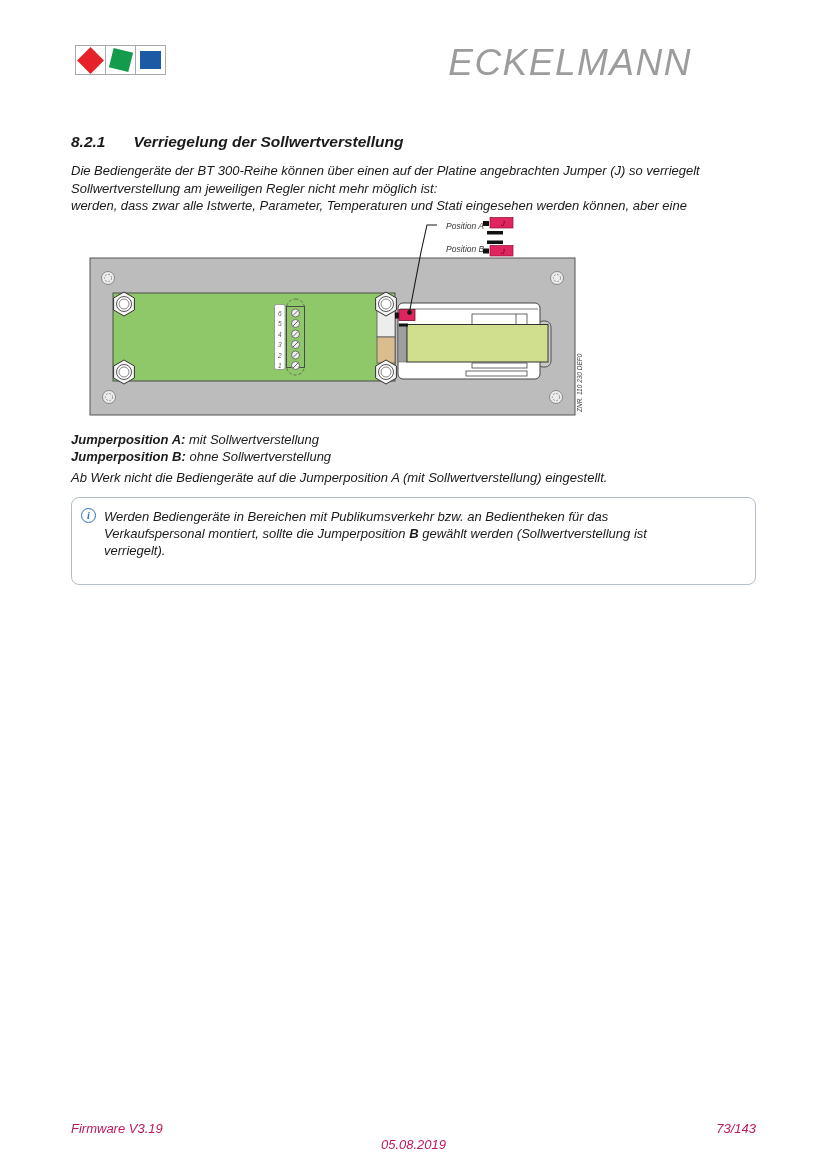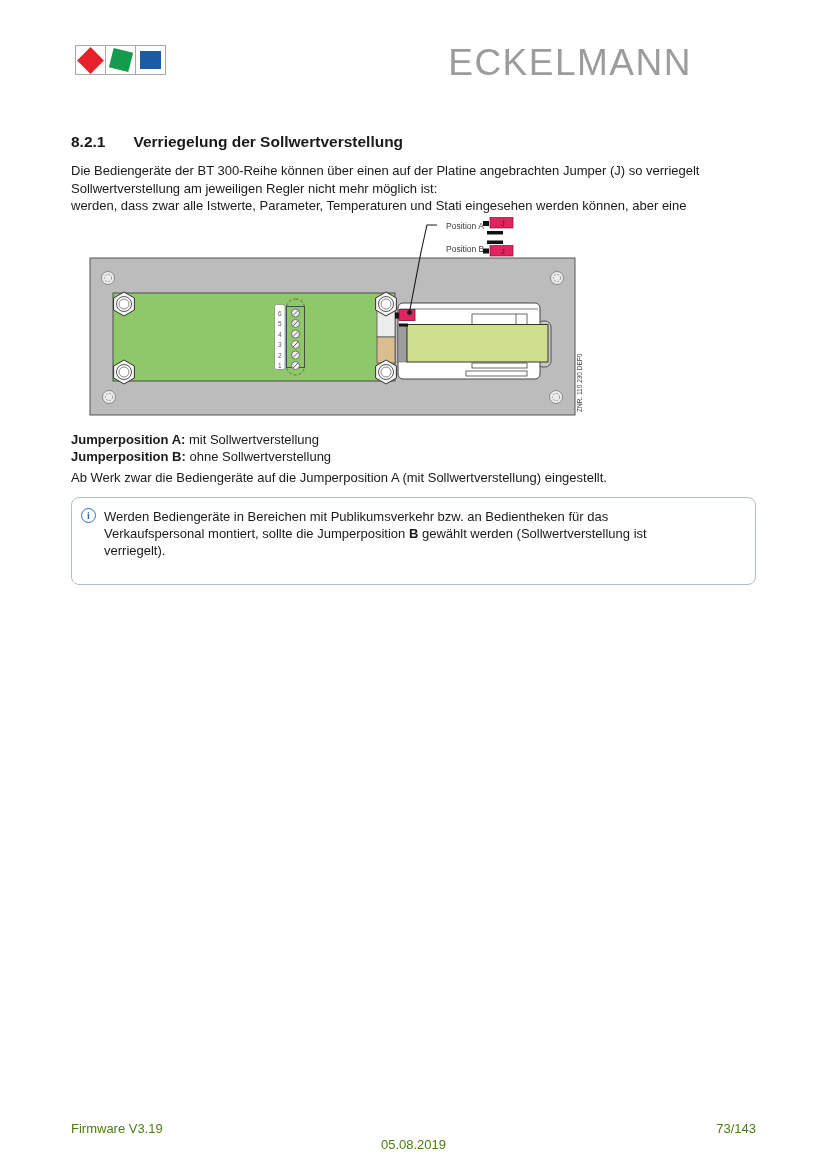--- a/index.html
+++ b/index.html
@@ -1,17 +1,17 @@
 <!DOCTYPE html>
 <html><head>
 <meta charset="utf-8">
 <style>
   * { margin:0; padding:0; box-sizing:border-box; }
   body { background:#fff; font-family:"Liberation Sans", sans-serif; color:#1a1a1a; }
-  #page { position:relative; width:764px; height:1169px; background:#fff; overflow:hidden; }
+  #page { position:relative; width:764px; height:1169px; background:#fff; overflow:hidden;font-style:italic; }
 
   
   .logo { position:absolute; left:75px; top:45px; display:flex; }
   .logo-cell { width:31px; height:30px; border:1px solid #a9a9a9; margin-right:-1px;
                display:flex; align-items:center; justify-content:center; overflow:hidden; }
   .sq { display:block; }
   .sq-red   { width:19px; height:19px; background:#e62129; transform:rotate(45deg); }
   .sq-green { width:20px; height:20px; background:#149b4c; transform:rotate(14deg); }
   .sq-blue  { width:21px; height:18px; background:#1b5ba6; }
 
@@ -34,21 +34,21 @@
              border:1.5px solid #b3bfc8; border-radius:8px; }
   .note-inner { position:absolute; left:9px; top:10px; display:flex; }
   .info-icon { width:15px; height:15px; border:1.6px solid #2a6fbd; border-radius:50%;
                color:#2a6fbd; font-size:10px; font-weight:bold; display:flex;
                align-items:center; justify-content:center; margin-right:8px; margin-top:0px;
                font-family:"Liberation Serif", serif; }
   .note-text { font-size:13px; line-height:17px; width:630px; }
   .note-title { font-weight:bold; }
   .note-body b { font-weight:bold; }
 
-  .footer { position:absolute; left:71px; top:1121px; width:685px; font-size:13px; color:#4d7c0f;
+  .footer { position:absolute; left:71px; top:1121px; width:685px; font-size:13px; color:#be185d;
             display:flex; }
   .footer .fl { width:33%; text-align:left; }
   .footer .fc { width:34%; text-align:center;margin-top:16px; }
   .footer .fr { width:33%; text-align:right; }
 
   svg text { font-family:"Liberation Sans", sans-serif; }
 </style>
 </head>
 <body>
 
@@ -192,21 +192,21 @@
 
       <text x="497" y="200" font-size="6.5" fill="#444" transform="rotate(-90 497 200)">ZNR. 110 230 DEF0</text>
     </svg>
   </div>
 
   <div class="jumperinfo">
     <div><b>Jumperposition A:</b><span> mit Sollwertverstellung</span></div>
     <div><b>Jumperposition B:</b><span> ohne Sollwertverstellung</span></div>
   </div>
 
-  <div class="factory">Ab Werk zwar die Bediengeräte auf die Jumperposition A (mit Sollwertverstellung) eingestellt.</div>
+  <div class="factory">Ab Werk nicht die Bediengeräte auf die Jumperposition A (mit Sollwertverstellung) eingestellt.</div>
 
   <div class="notebox">
     <div class="note-inner">
       <span class="info-icon">i</span>
       <div class="note-text">
         <div class="note-body">
           <div>Werden Bediengeräte in Bereichen mit Publikumsverkehr bzw. an Bedientheken für das</div>
           <div><span>Verkaufspersonal montiert, sollte die Jumperposition </span><b>B</b><span> gewählt werden (Sollwertverstellung ist</span></div>
           <div>verriegelt).</div>
         </div>

